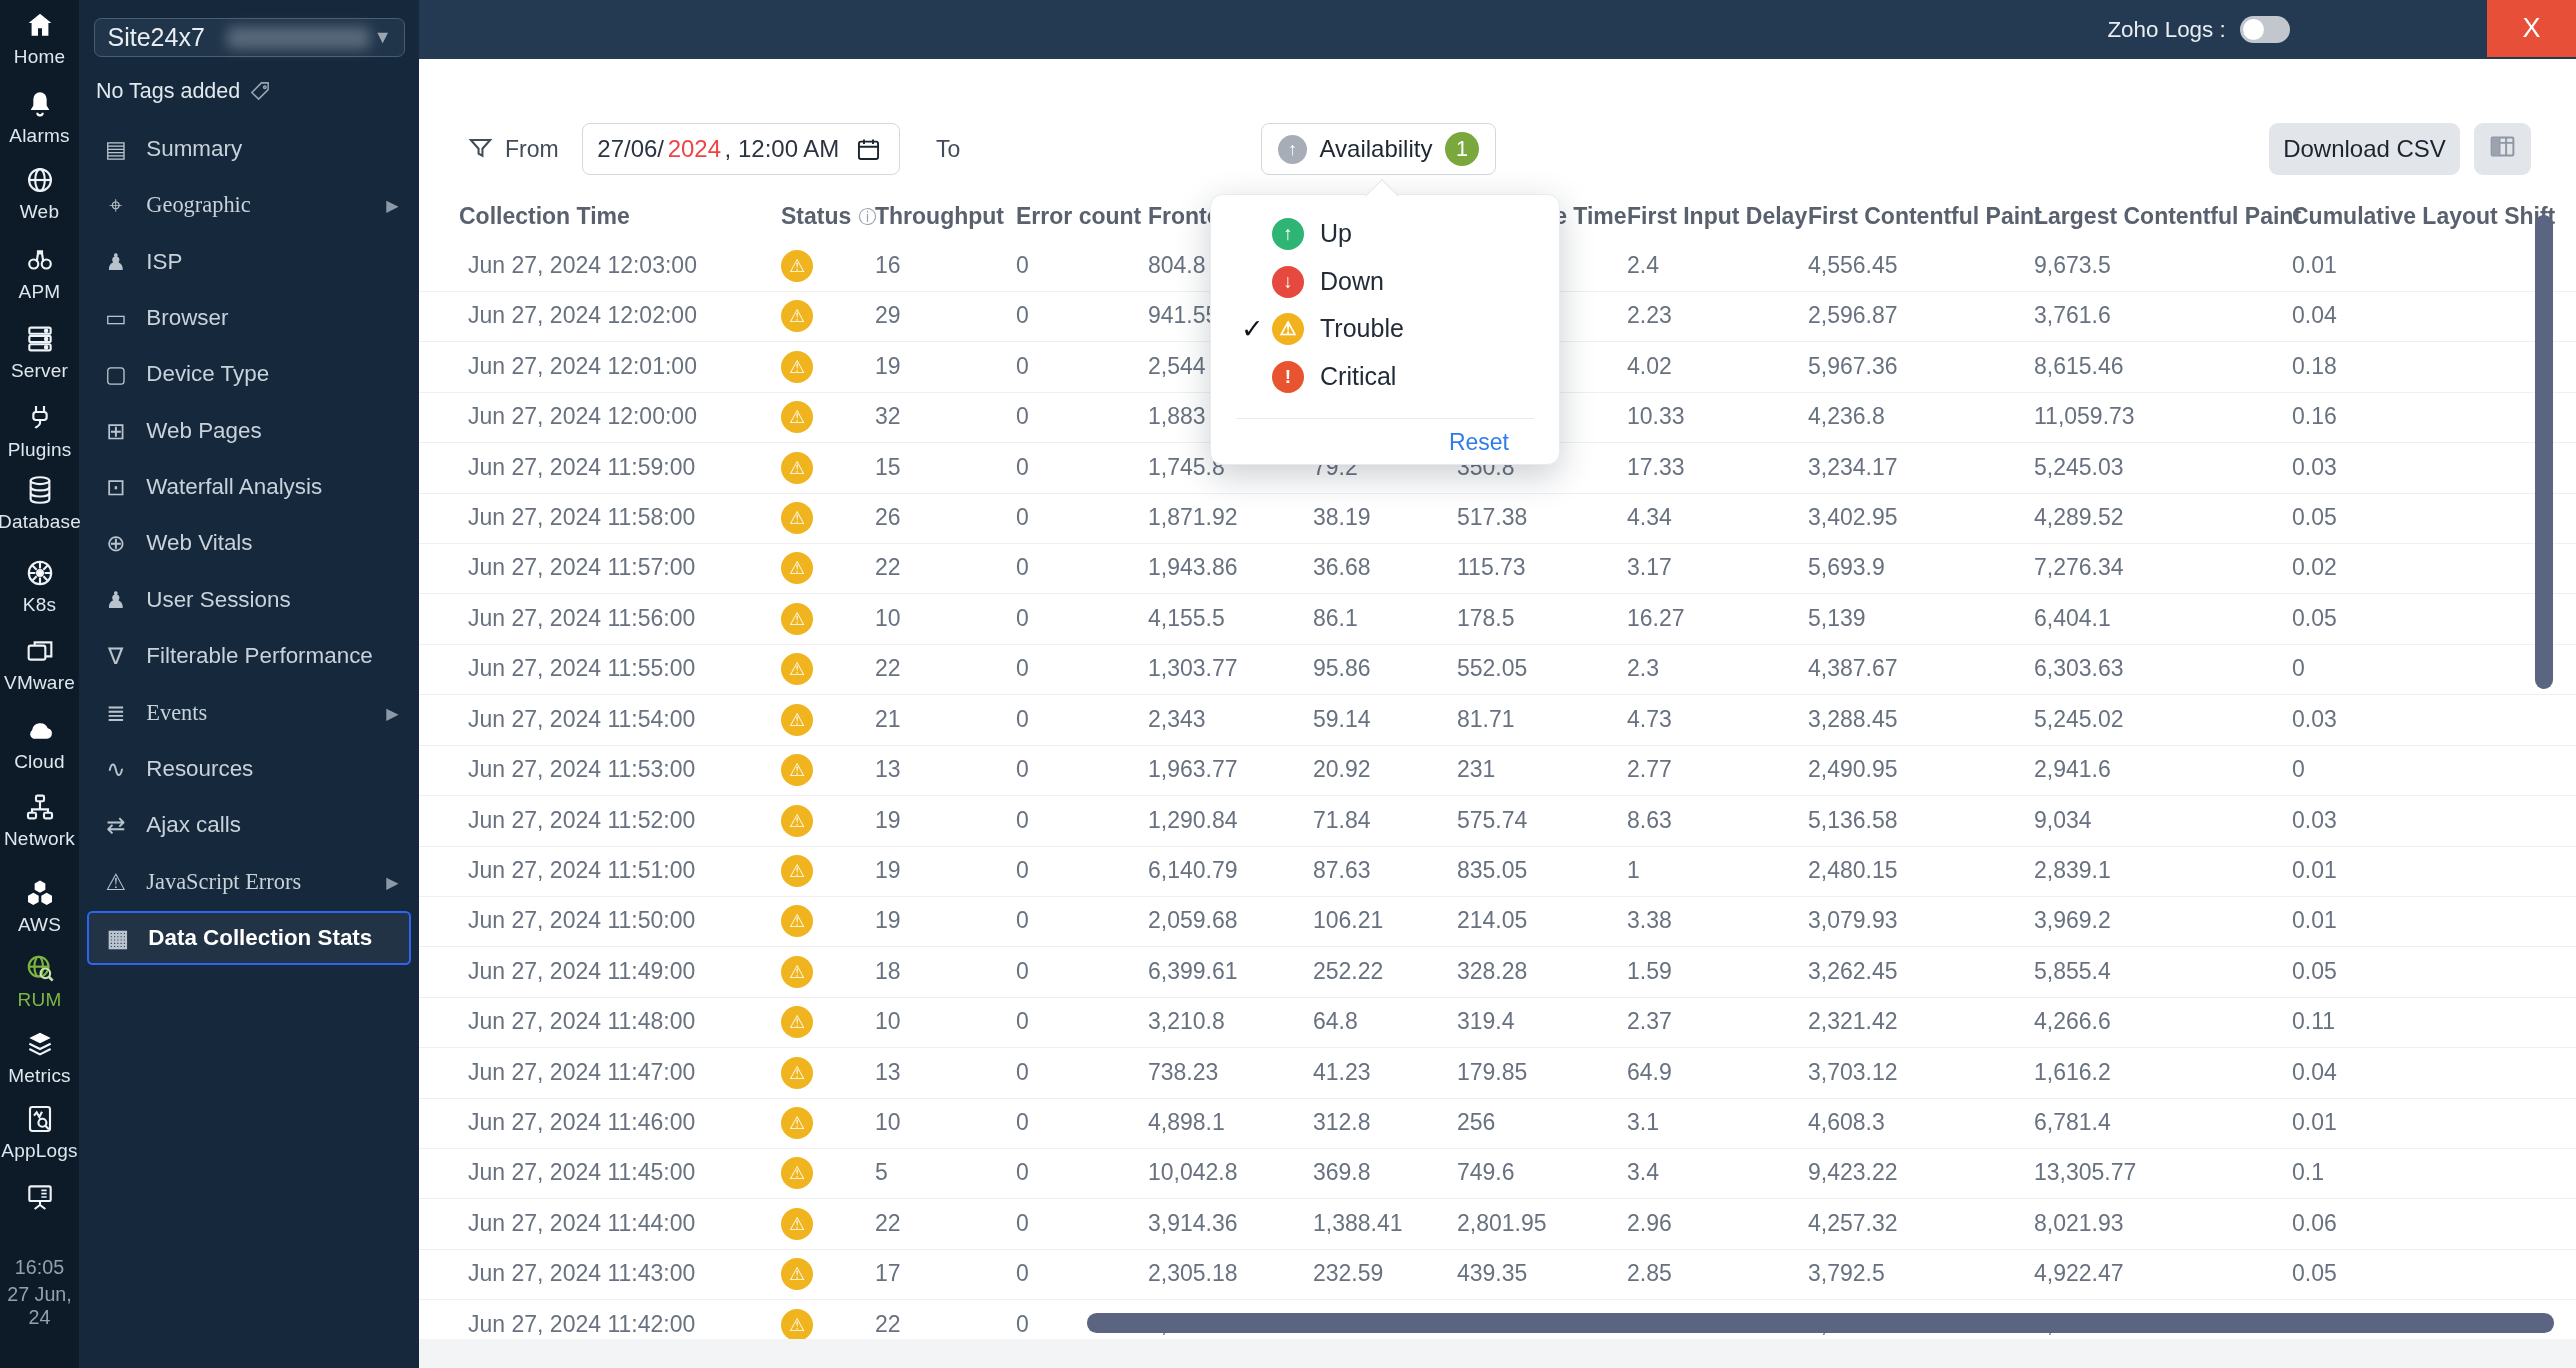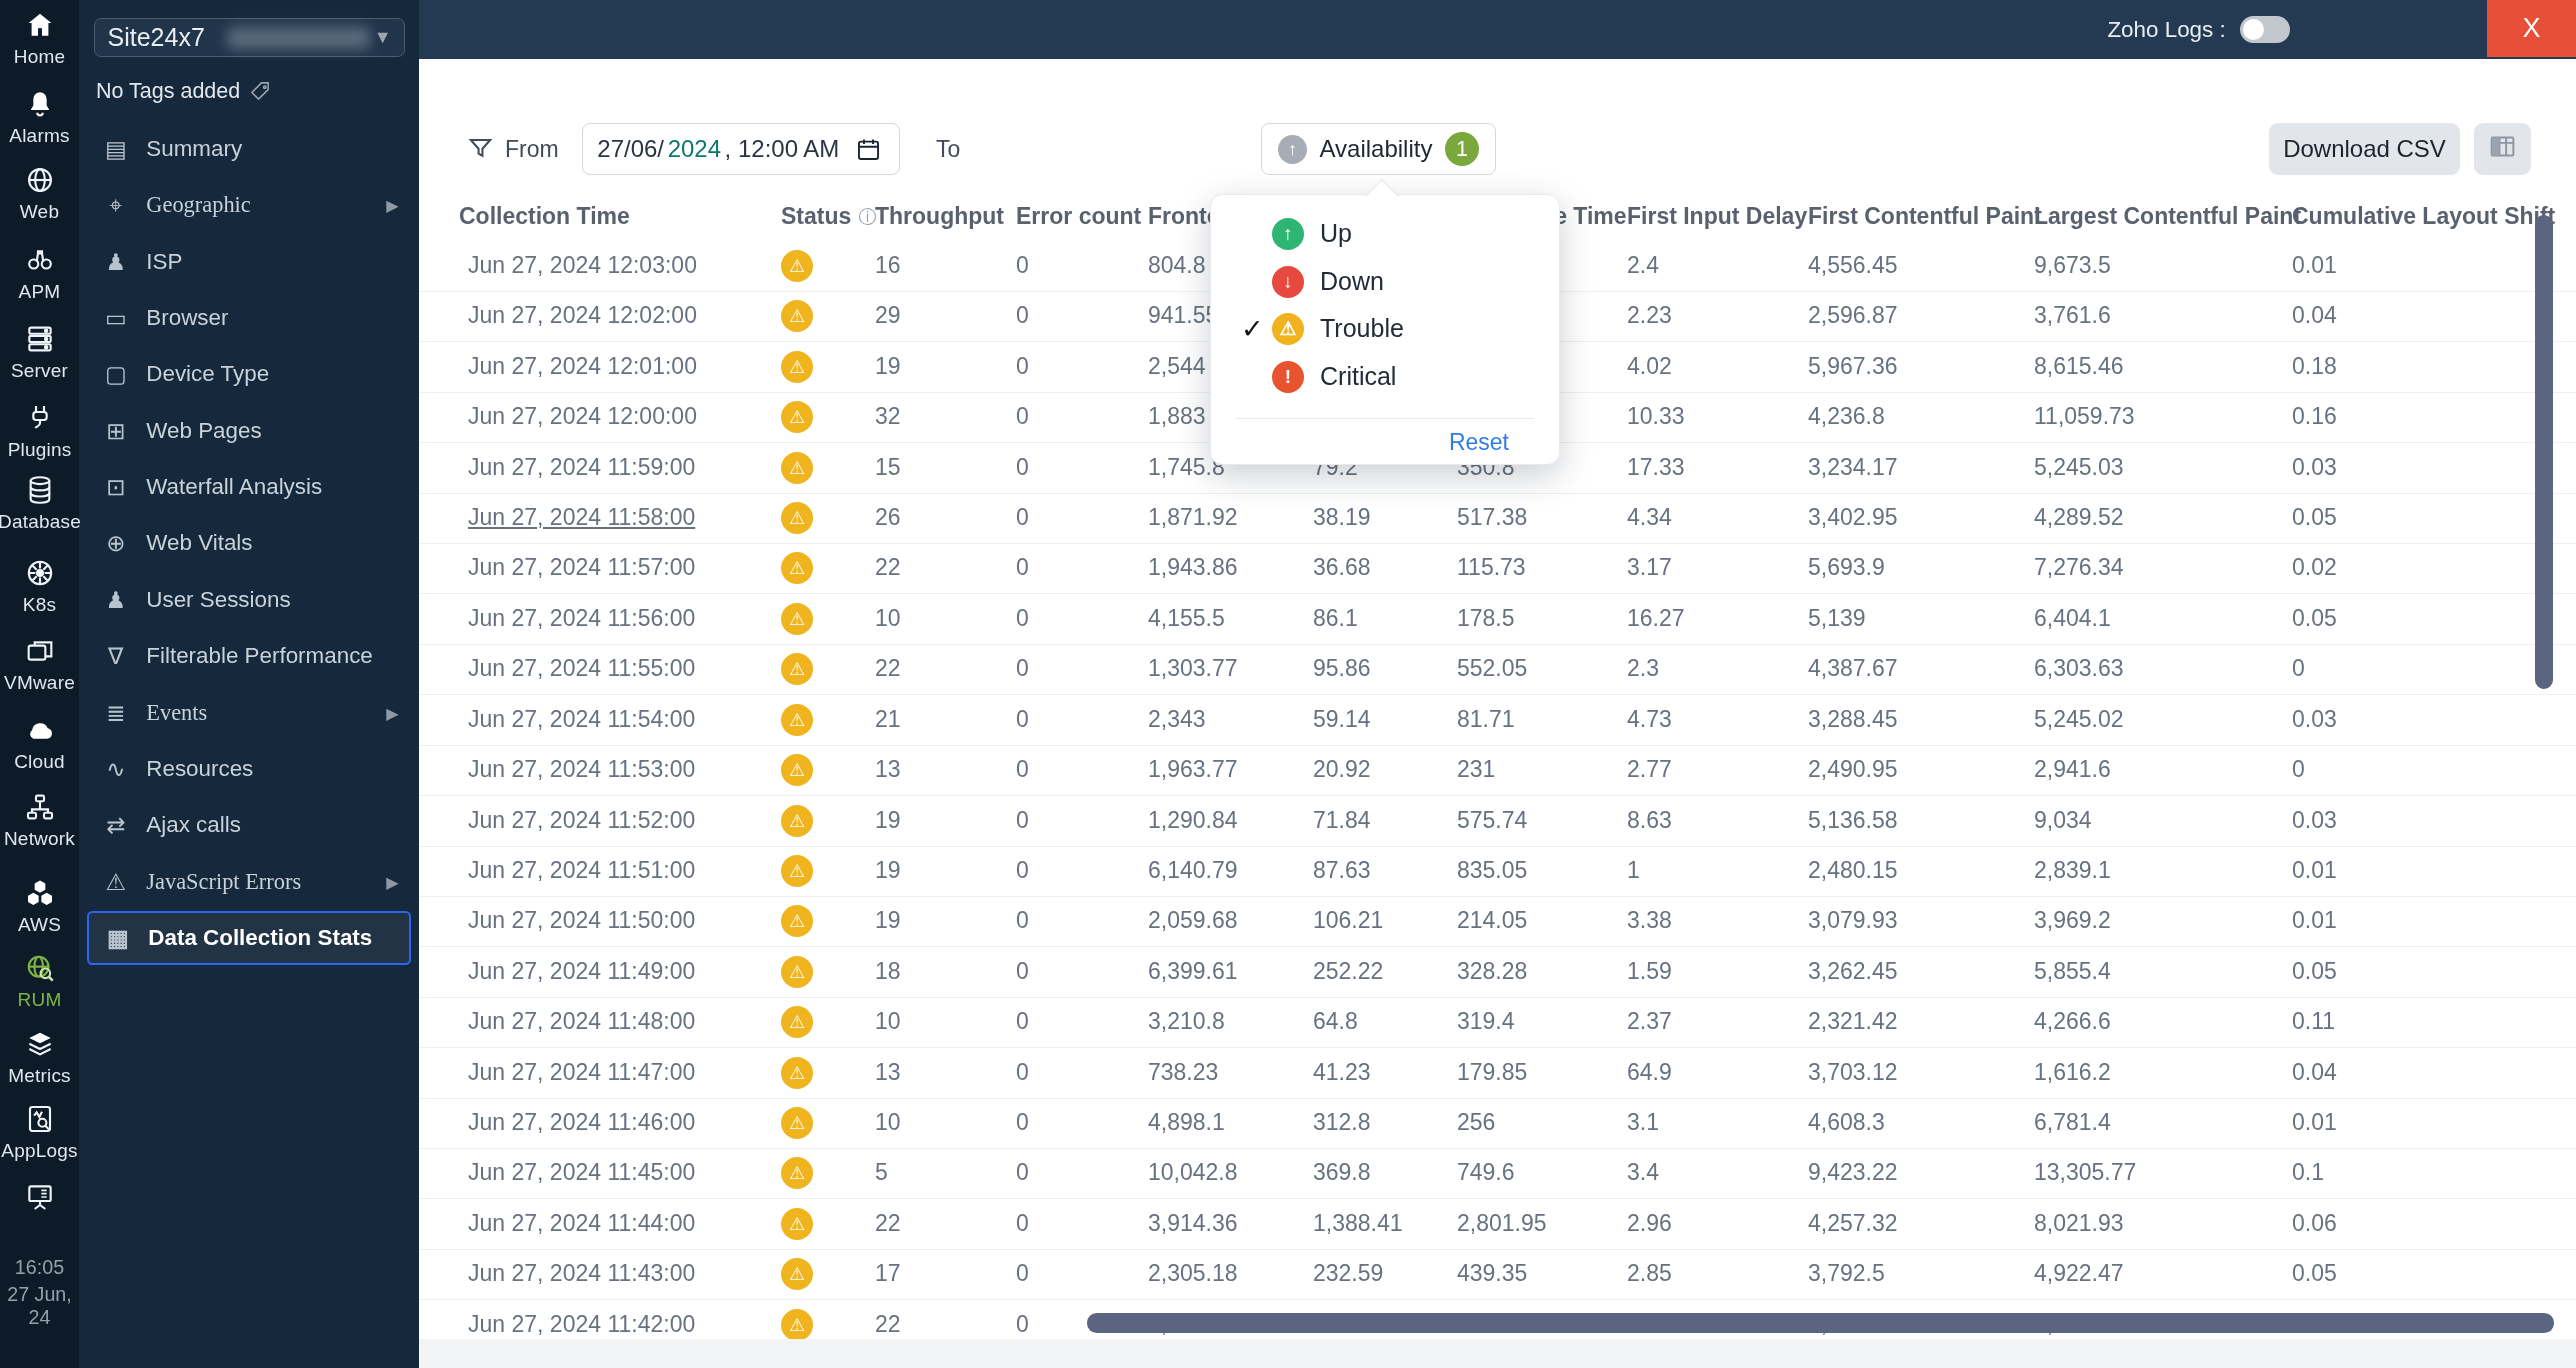--- a/index.html
+++ b/index.html
@@ -39,21 +39,21 @@
 
   
   .pane{position:absolute;left:419px;top:59px;width:2157px;height:1309px;background:#fff;overflow:hidden;}
 
   
   .filter-row{position:absolute;left:0;top:64px;height:52px;width:100%;}
   .funnel{position:absolute;left:47px;top:10.7px;}
   .flabel{position:absolute;top:0;height:52px;display:flex;align-items:center;color:#414b59;font-size:23px;}
   .date-input{position:absolute;top:0;height:52px;background:#fff;border:1.8px solid #d3d8de;border-radius:8px;
     display:flex;align-items:center;padding:0 14.3px;box-sizing:border-box;font-size:24px;color:#2b3440;gap:3.6px;cursor:text;}
-  .date-input .muted{color:#0f766e;}
+  .date-input .muted{color:#ef4444;}
   .date-input svg{margin-left:12.5px;}
   .chip{position:absolute;top:0;height:52px;background:#fff;border:1.8px solid #d3d8de;border-radius:8px;
     display:flex;align-items:center;padding:0 16px;box-sizing:border-box;gap:12.5px;cursor:pointer;}
   .chip .up-circ{width:29px;height:29px;border-radius:50%;background:#a7adb6;color:#fff;font-size:18px;font-weight:700;
     display:flex;align-items:center;justify-content:center;}
   .chip .clabel{font-size:24px;color:#1f2733;}
   .chip .badge{width:34px;height:34px;border-radius:50%;background:#7aa83d;color:#fff;font-size:21.5px;
     display:flex;align-items:center;justify-content:center;}
   .btn{position:absolute;top:0;height:52px;background:#e2e5e9;border:none;border-radius:9px;color:#1c2430;
     font-size:24px;font-family:"Liberation Sans",sans-serif;cursor:pointer;}
@@ -430,21 +430,21 @@
         <span class="td" style="left: 597px;">0</span>
         <span class="td" style="left: 729px;">1,745.8</span>
         <span class="td" style="left: 894px;">79.2</span>
         <span class="td" style="left: 1038px;">350.8</span>
         <span class="td" style="left: 1208px;">17.33</span>
         <span class="td" style="left: 1389px;">3,234.17</span>
         <span class="td" style="left: 1615px;">5,245.03</span>
         <span class="td" style="left: 1873px;">0.03</span>
       </div>
       <div class="trow" style="top: 252px;">
-        <span class="td" style="left: 49px; text-decoration: underline;">Jun 27, 2024 11:58:00</span>
+        <span class="td" style="left: 49px;">Jun 27, 2024 11:58:00</span>
         <span class="td" style="left: 362px;">
           <span class="status-dot" style="background:#f0b41f">⚠</span>
         </span>
         <span class="td" style="left: 456px;">26</span>
         <span class="td" style="left: 597px;">0</span>
         <span class="td" style="left: 729px;">1,871.92</span>
         <span class="td" style="left: 894px;">38.19</span>
         <span class="td" style="left: 1038px;">517.38</span>
         <span class="td" style="left: 1208px;">4.34</span>
         <span class="td" style="left: 1389px;">3,402.95</span>

